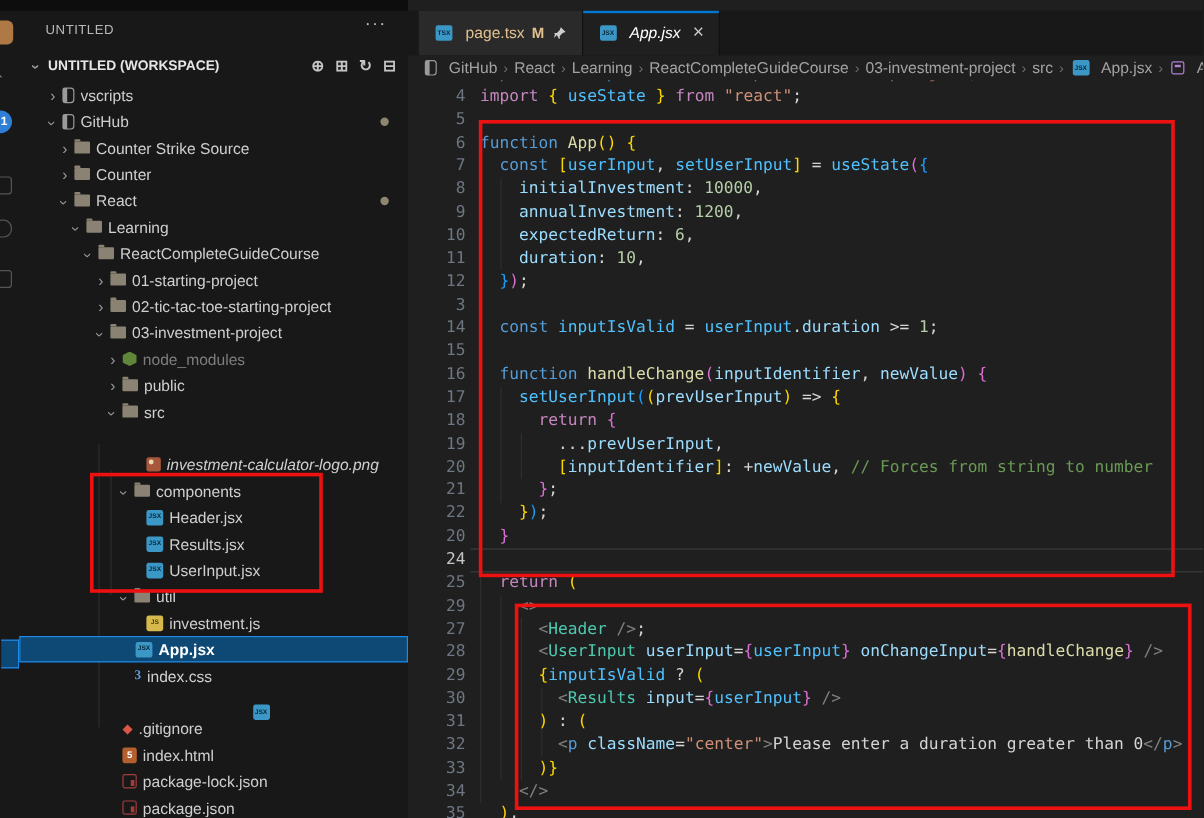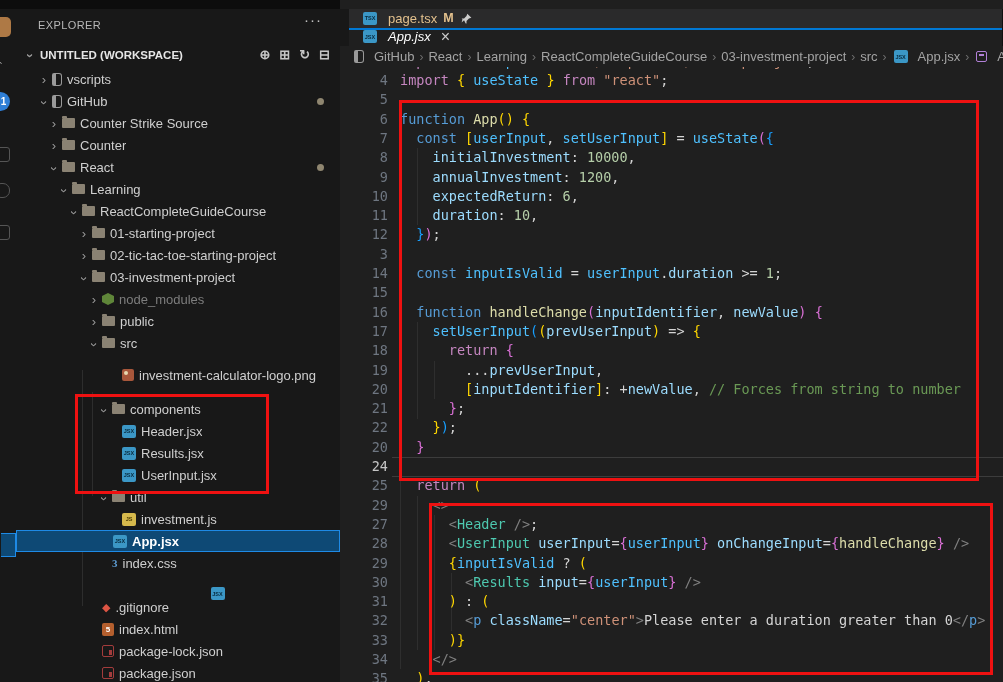--- a/index.html
+++ b/index.html
@@ -58,21 +58,21 @@
     display:flex;align-items:center;justify-content:center;}
   .ic-npm{width:12px;height:12px;border:1.5px solid #a33c3c;border-radius:2px;box-sizing:border-box;position:relative;}
   .ic-npm::after{content:"";position:absolute;right:1px;bottom:1px;width:3px;height:5px;background:#a33c3c;}
   .ic-node{width:12px;height:12px;background:#6c9a3f;opacity:.85;
     clip-path:polygon(50% 0,100% 25%,100% 75%,50% 100%,0 75%,0 25%);}
   .ic-symbol{width:11px;height:11px;border:1.5px solid #b180d7;border-radius:2px;box-sizing:border-box;position:relative;}
   .ic-symbol::before{content:"";position:absolute;left:2px;top:2px;right:2px;height:2px;background:#b180d7;}
 
   
   #editor{left:340px;top:0;width:663px;height:682px;background:#1f1f1f;overflow:hidden;}
-  #tabbar{position:absolute;left:0;top:9px;width:663px;height:37px;background:#181818;display:flex;padding-left:9px;box-sizing:border-box;z-index:8;flex-direction:column;}
+  #tabbar{position:absolute;left:0;top:9px;width:663px;height:37px;background:#181818;display:flex;padding-left:9px;box-sizing:border-box;z-index:8;}
   .tab{height:100%;display:flex;align-items:center;gap:6px;padding:0 12px;font-size:13px;background:#2a2a2b;
        border-right:1px solid #101010;position:relative;cursor:pointer;}
   .tab .fname{color:#e2c08d;}
   .tab.active{background:#1f1f1f;}
   .tab.active .fname{color:#ffffff;font-style:italic;}
   .tab.active::before{content:"";position:absolute;left:0;top:0;right:0;height:2px;background:#0078d4;}
   .tab .mod{color:#e2c08d;font-size:12.5px;font-weight:bold;}
   .tab .closex{color:#cccccc;font-size:16px;margin-left:4px;}
   .pin-svg{width:13px;height:13px;}
   #crumbs{position:absolute;left:0;top:46px;width:663px;height:21px;background:#1f1f1f;display:flex;align-items:center;
@@ -103,21 +103,21 @@
   <div class="act-frag" id="act-orange"></div>
   <div class="act-frag" id="act-chevron">ˆ</div>
   <div class="act-frag" id="act-badge">1</div>
   <div class="act-frag act-ghost" style="top:138px;"></div>
   <div class="act-frag act-ghost" style="top:174px;border-radius:7px;"></div>
   <div class="act-frag act-ghost" style="top:216px;"></div>
   <div class="act-frag" id="act-sel"></div>
 </div>
 
 <div class="abs" id="sidebar">
-  <div class="abs" id="exp-header">EXPLORER</div>
+  <div class="abs" id="exp-header">UNTITLED</div>
   <div class="abs" id="exp-more">···</div>
   <div class="abs" id="ws-row">
     <span class="twist open">›</span>
     <span>UNTITLED (WORKSPACE)</span>
     <span id="ws-actions">
         <span>⊕</span>
         <span>⊞</span>
         <span>↻</span>
         <span>⊟</span>
       </span>
@@ -211,21 +211,21 @@
         </span>
         <span class="lbl">public</span>
       </div>
       <div class="row" style="top: 264px; padding-left: 72px;">
         <span class="twist open">›</span>
         <span class="fic">
           <span class="ic-folder"></span>
         </span>
         <span class="lbl">src</span>
       </div>
-      <div class="row" style="top: 296px; padding-left: 92px;">
+      <div class="row" style="top: 308px; padding-left: 92px; font-style: italic;">
         <span class="twist none">›</span>
         <span class="fic">
           <span class="ic-image"></span>
         </span>
         <span class="lbl">investment-calculator-logo.png</span>
       </div>
       <div class="row" style="top: 330px; padding-left: 82px;">
         <span class="twist open">›</span>
         <span class="fic">
           <span class="ic-folder"></span>

